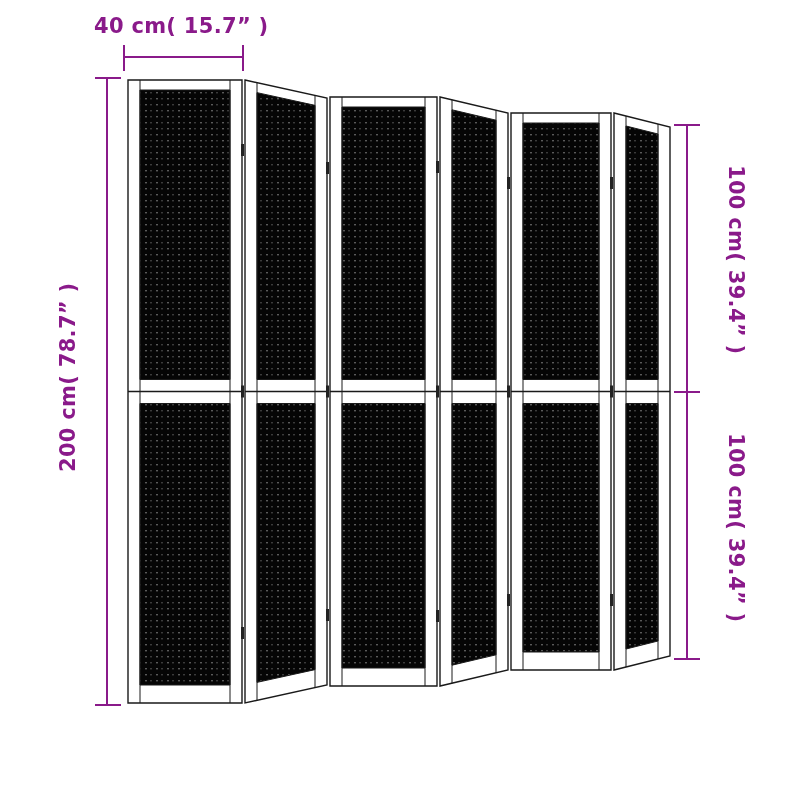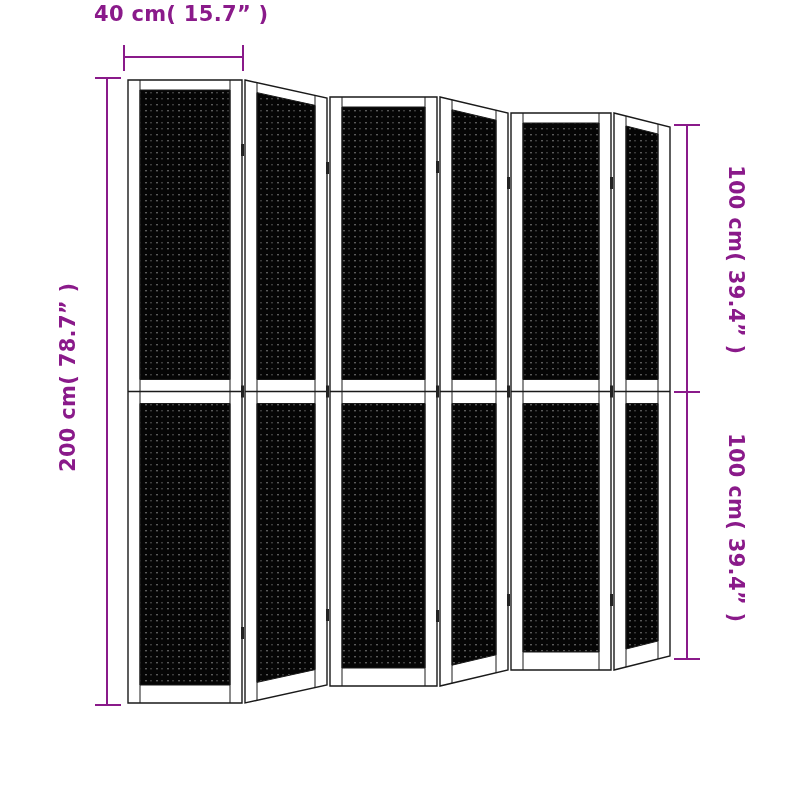--- a/index.html
+++ b/index.html
@@ -86,16 +86,16 @@
     <line x1="95" y1="705" x2="121" y2="705"></line>
 
     <line x1="687" y1="125" x2="687" y2="392"></line>
     <line x1="674" y1="125" x2="700" y2="125"></line>
     <line x1="674" y1="392" x2="700" y2="392"></line>
     <line x1="687" y1="392" x2="687" y2="659"></line>
     <line x1="674" y1="659" x2="700" y2="659"></line>
   </g>
 </svg>
 
-<div class="dim-label" style="left:94px; top:4px;">40 cm( 15.7”  )</div>
+<div class="dim-label" style="left:94px; top:16px;">40 cm( 15.7”  )</div>
 <div class="dim-label vert-up" style="left:58px; top:472px;">200 cm( 78.7”  )</div>
 <div class="dim-label vert-down" style="left:746px; top:165px;">100 cm( 39.4”  )</div>
 <div class="dim-label vert-down" style="left:746px; top:433px;">100 cm( 39.4”  )</div>
 
 </body></html>

